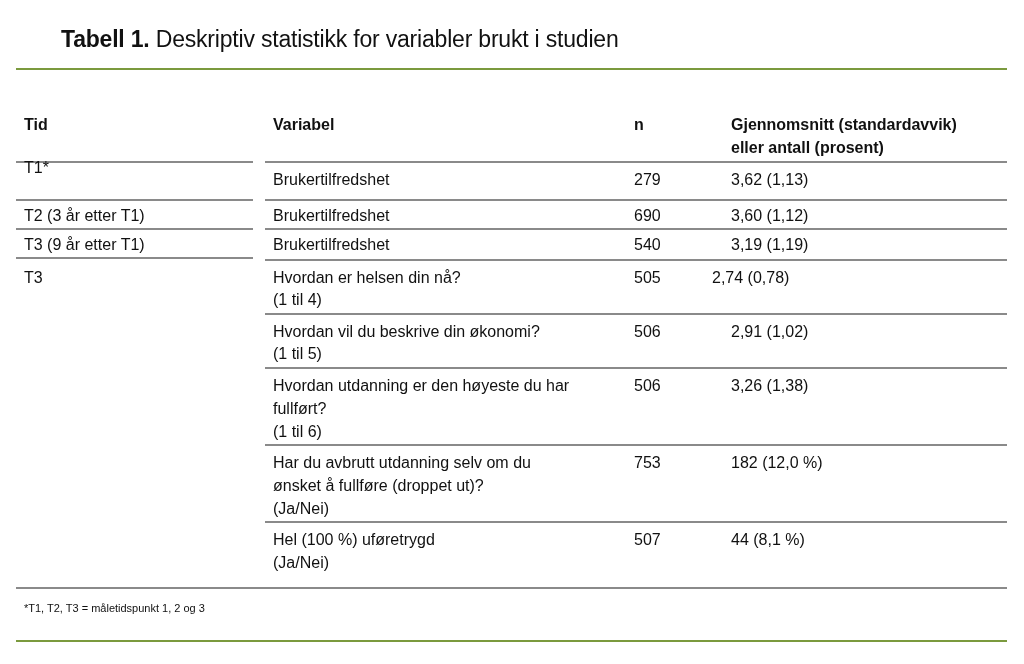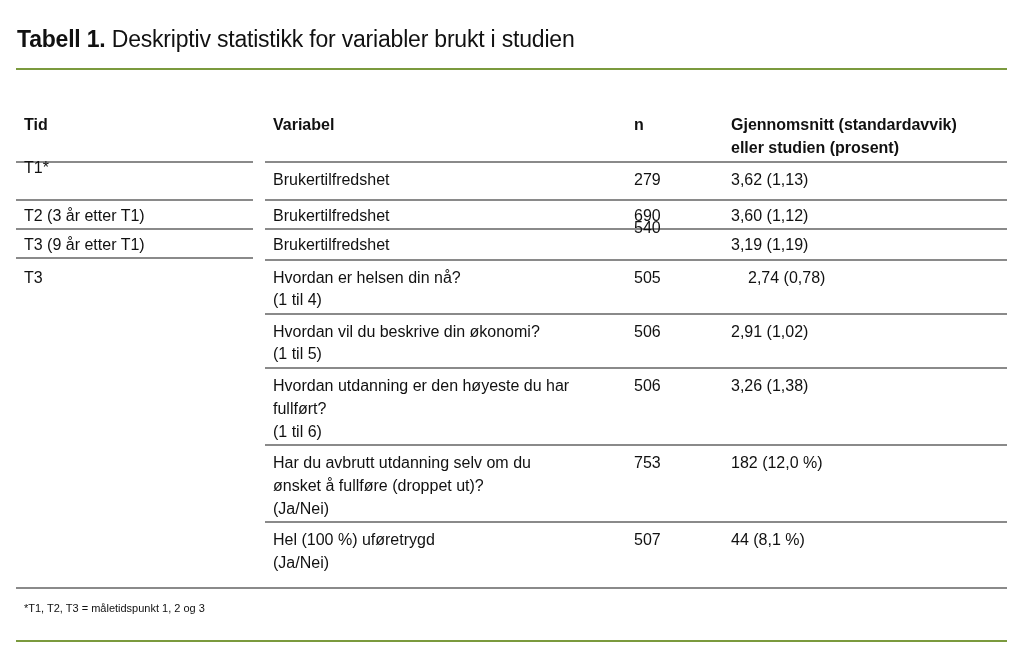--- a/index.html
+++ b/index.html
@@ -1,37 +1,37 @@
 <!DOCTYPE html>
 <html><head>
 <meta charset="utf-8">
 <style>
   html, body { margin:0; padding:0; background:#ffffff; }
   body { width:1024px; height:664px; position:relative; overflow:hidden;
          font-family:"Liberation Sans", "DejaVu Sans", sans-serif; color:#111; }
   .title { position:absolute; left:17px; top:26px; font-size:23px; letter-spacing:-0.2px; white-space:nowrap; }
-  .title b { font-weight:700; }
+  .title b { font-weight:700;margin-left:44px; }
   .rule-green { position:absolute; left:16px; width:991px; height:2px; background:#7b9a3e; }
   .hline { position:absolute; height:1.5px; background:#8a8a8a; }
   .txt { position:absolute; font-size:16px; line-height:24px; white-space:nowrap; }
   .hdr { font-weight:700; }
   .footnote { position:absolute; left:24px; top:602px; font-size:11px; }
 </style>
 </head>
 <body>
 
 <div class="title"><b>Tabell 1.</b> <span>Deskriptiv statistikk for variabler brukt i studien</span></div>
 
 <div class="rule-green" style="top:68px"></div>
 
 <div class="txt hdr" style="left:24px;top:113px">Tid</div>
 <div class="txt hdr" style="left:273px;top:113px">Variabel</div>
 <div class="txt hdr" style="left:634px;top:113px">n</div>
 <div class="txt hdr" style="left:731px;top:113px">Gjennomsnitt (standardavvik)</div>
-<div class="txt hdr" style="left:731px;top:136px">eller studien (prosent)</div>
+<div class="txt hdr" style="left:731px;top:136px">eller antall (prosent)</div>
 
 <div class="hline" style="left:16px;width:237px;top:161px"></div>
 <div class="hline" style="left:16px;width:237px;top:199px"></div>
 <div class="hline" style="left:16px;width:237px;top:228px"></div>
 <div class="hline" style="left:16px;width:237px;top:257px"></div>
 
 <div class="hline" style="left:265px;width:742px;top:161px"></div>
 <div class="hline" style="left:265px;width:742px;top:199px"></div>
 <div class="hline" style="left:265px;width:742px;top:228px"></div>
 <div class="hline" style="left:265px;width:742px;top:259px"></div>
@@ -48,27 +48,27 @@
 
 <div class="txt" style="left:273px;top:168px">Brukertilfredshet</div>
 <div class="txt" style="left:634px;top:168px">279</div>
 <div class="txt" style="left:731px;top:168px">3,62 (1,13)</div>
 
 <div class="txt" style="left:273px;top:204px">Brukertilfredshet</div>
 <div class="txt" style="left:634px;top:204px">690</div>
 <div class="txt" style="left:731px;top:204px">3,60 (1,12)</div>
 
 <div class="txt" style="left:273px;top:233px">Brukertilfredshet</div>
-<div class="txt" style="left:634px;top:216px">540</div>
+<div class="txt" style="left:634px;top:233px">540</div>
 <div class="txt" style="left:731px;top:233px">3,19 (1,19)</div>
 
 <div class="txt" style="left:273px;top:266px">Hvordan er helsen din nå?</div>
 <div class="txt" style="left:273px;top:288px">(1 til 4)</div>
 <div class="txt" style="left:634px;top:266px">505</div>
-<div class="txt" style="left:748px;top:266px">2,74 (0,78)</div>
+<div class="txt" style="left:712px;top:266px">2,74 (0,78)</div>
 
 <div class="txt" style="left:273px;top:320px">Hvordan vil du beskrive din økonomi?</div>
 <div class="txt" style="left:273px;top:342px">(1 til 5)</div>
 <div class="txt" style="left:634px;top:320px">506</div>
 <div class="txt" style="left:731px;top:320px">2,91 (1,02)</div>
 
 <div class="txt" style="left:273px;top:374px">Hvordan utdanning er den høyeste du har</div>
 <div class="txt" style="left:273px;top:397px">fullført?</div>
 <div class="txt" style="left:273px;top:420px">(1 til 6)</div>
 <div class="txt" style="left:634px;top:374px">506</div>

